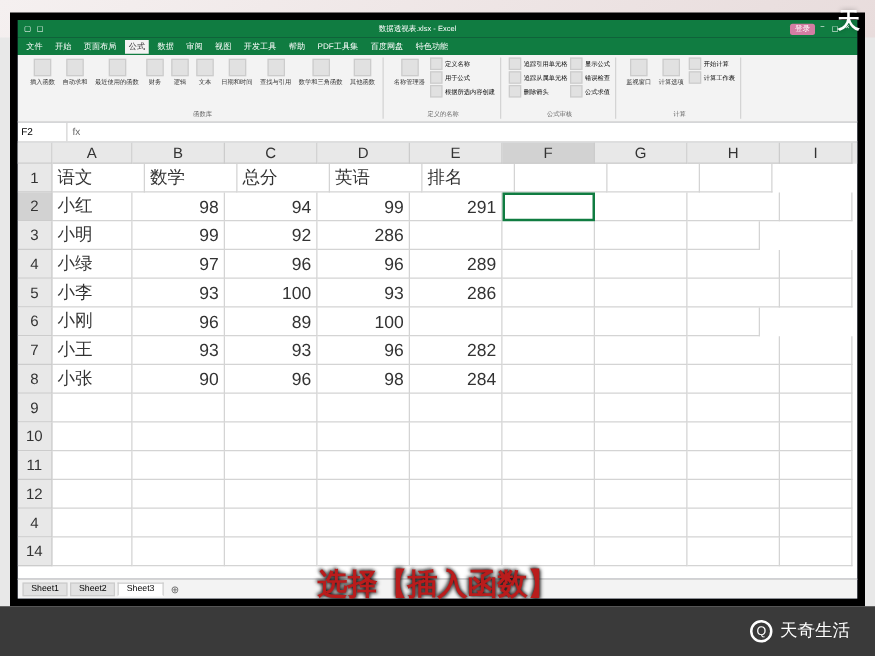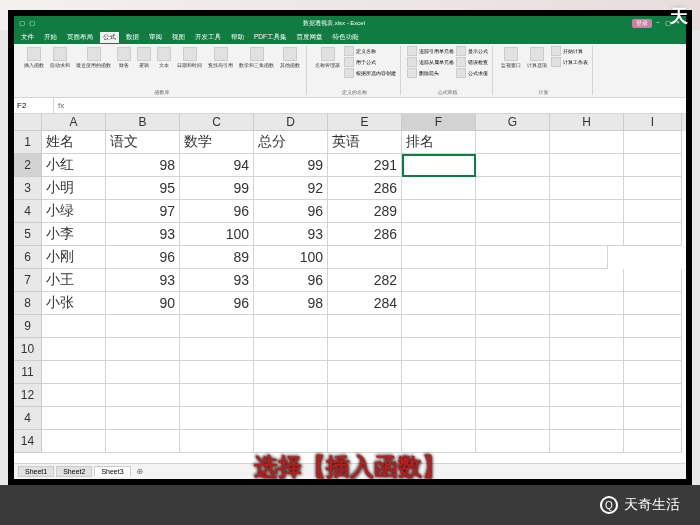--- a/index.html
+++ b/index.html
@@ -231,21 +231,20 @@
         <div class="col-header col-D">D</div>
         <div class="col-header col-E">E</div>
         <div class="col-header col-F selected">F</div>
         <div class="col-header col-G">G</div>
         <div class="col-header col-H">H</div>
         <div class="col-header col-I">I</div>
       </div>
       <div class="rows" id="rows">
           <div class="row">
             <div class="row-header">1</div>
-            <div class="cell col-A">姓名</div>
             <div class="cell col-B">语文</div>
             <div class="cell col-C">数学</div>
             <div class="cell col-E">总分</div>
             <div class="cell col-D">英语</div>
             <div class="cell col-F">排名</div>
             <div class="cell col-G"></div>
             <div class="cell col-H"></div>
             <div class="cell col-I"></div>
           </div>
           <div class="row">
@@ -256,21 +255,20 @@
             <div class="cell col-D num">99</div>
             <div class="cell col-E num">291</div>
             <div class="cell col-F selected"></div>
             <div class="cell col-G"></div>
             <div class="cell col-H"></div>
             <div class="cell col-I"></div>
           </div>
           <div class="row">
             <div class="row-header">3</div>
             <div class="cell col-A">小明</div>
-            <div class="cell col-B num">95</div>
             <div class="cell col-C num">99</div>
             <div class="cell col-D num">92</div>
             <div class="cell col-E num">286</div>
             <div class="cell col-F"></div>
             <div class="cell col-G"></div>
             <div class="cell col-H"></div>
             <div class="cell col-I"></div>
           </div>
           <div class="row">
             <div class="row-header">4</div>

